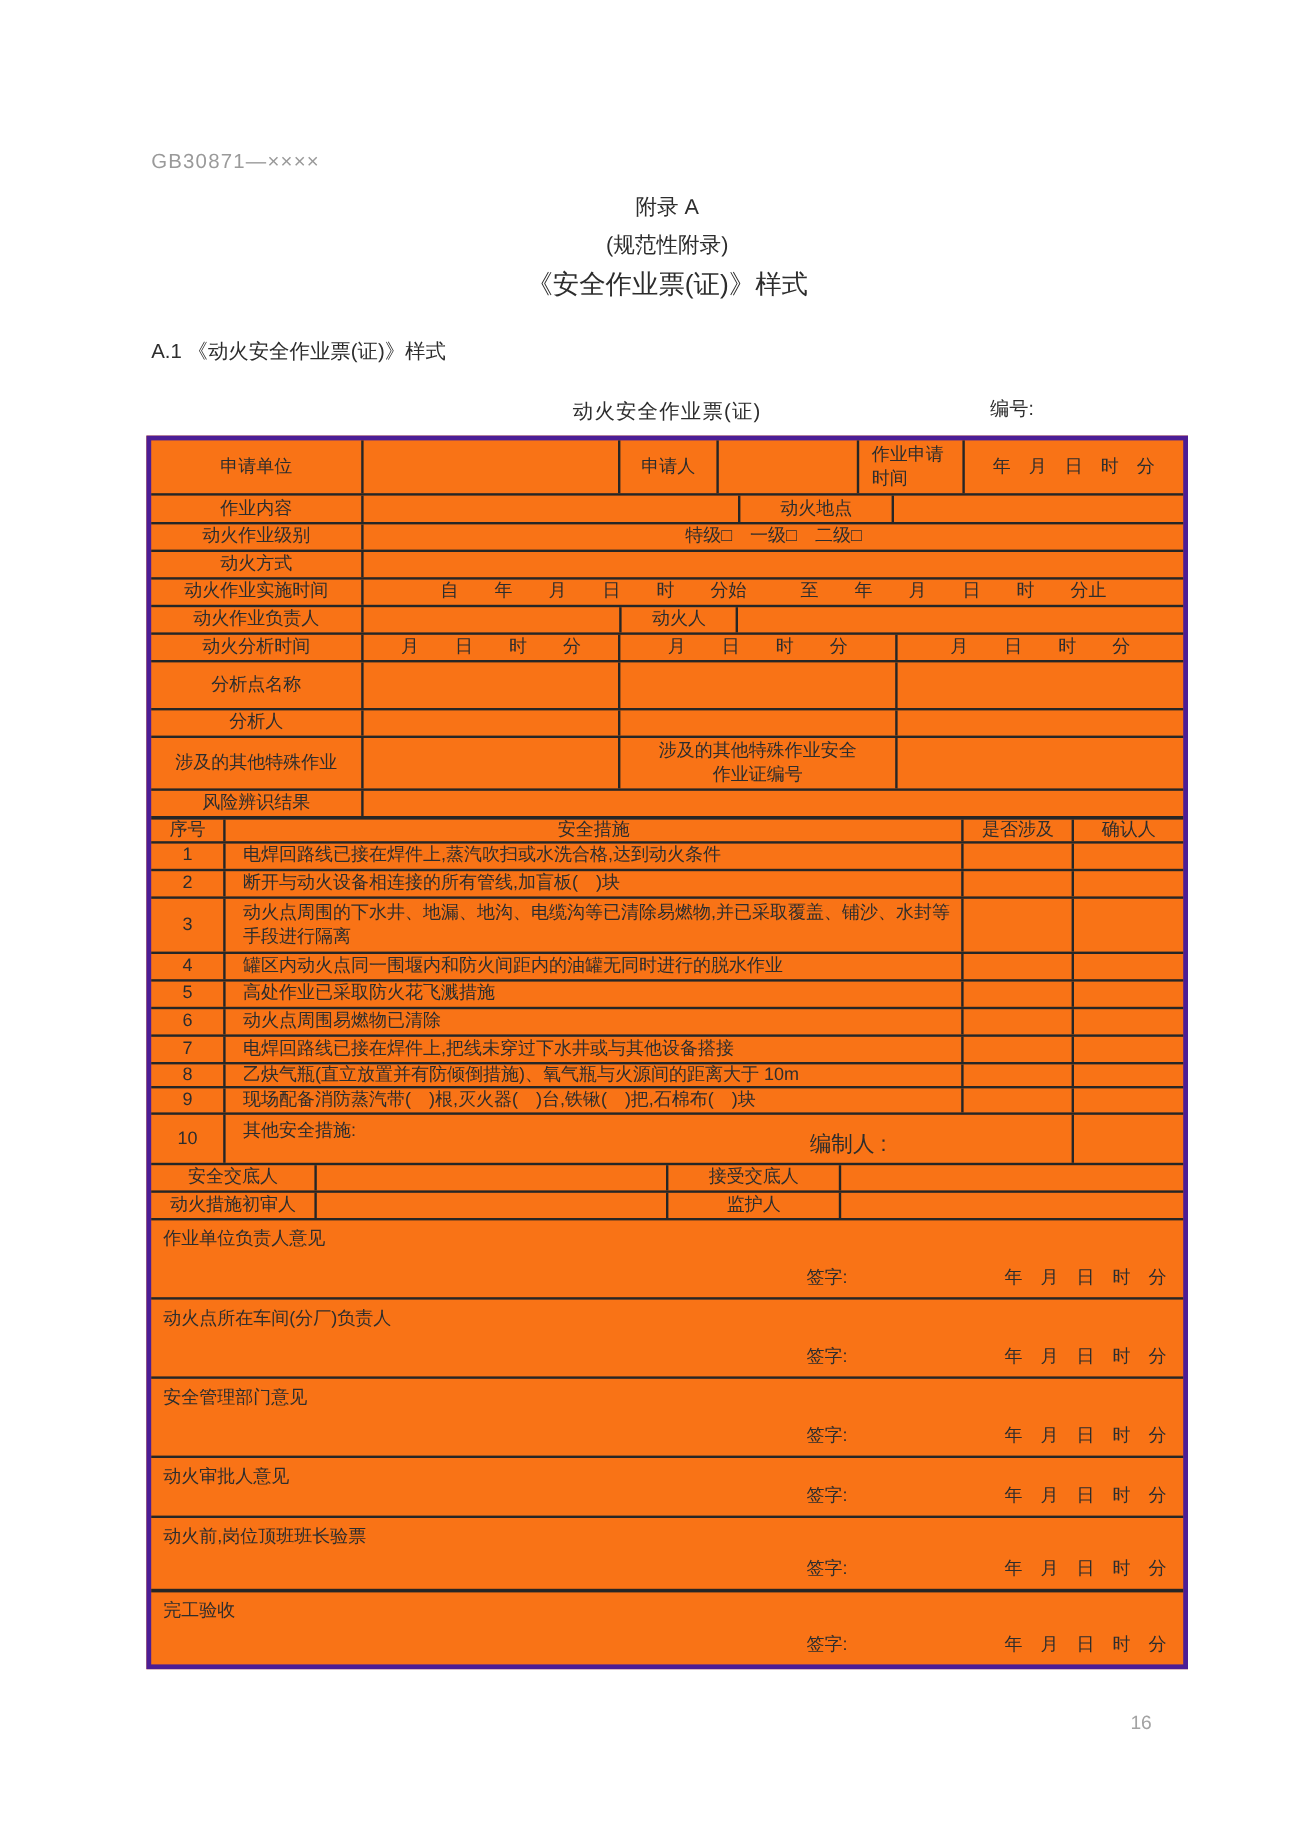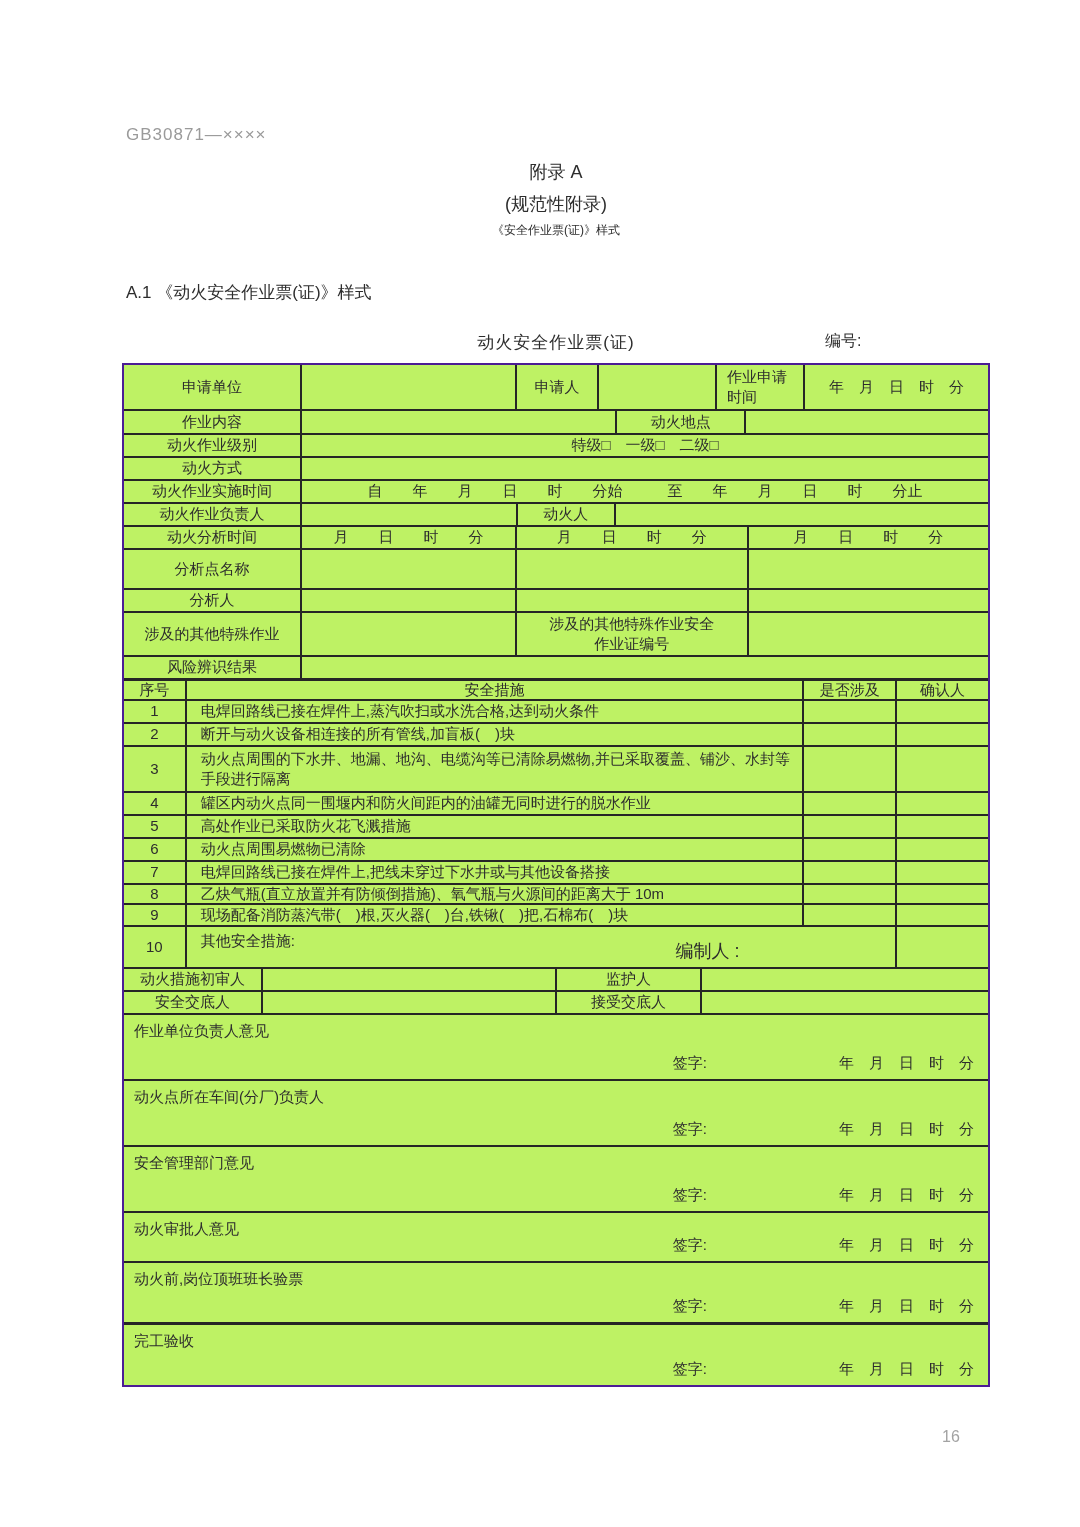--- a/index.html
+++ b/index.html
@@ -2,42 +2,42 @@
 <html><head>
 <meta charset="utf-8">
 <style>
   *{box-sizing:border-box;margin:0;padding:0}
   html,body{background:#ffffff}
   body{width:1080px;height:1527px;position:relative;font-family:"Liberation Sans",sans-serif;color:#2d2d2d}
   .abs{position:absolute}
   .gray{color:#9a9a9a}
   .center{text-align:center}
   
-  #tbl{position:absolute;left:122px;top:363px;width:868px;border:2px solid #4c1d95;display:flex;flex-direction:column;background:#bef264}
+  #tbl{position:absolute;left:122px;top:363px;width:868px;border:4px solid #4c1d95;display:flex;flex-direction:column;background:#f97316}
   .r{display:flex;border-bottom:2px solid #262626;flex-shrink:0}
   .r:last-child{border-bottom:none}
   .r.thick{border-bottom-width:3px}
   .c{border-right:2px solid #262626;display:flex;align-items:center;justify-content:center;
      padding:0 4px;font-size:15px;line-height:1.35;overflow:hidden;text-align:center}
   .c:last-child{border-right:none}
   .fill{flex:1}
   .lft{justify-content:flex-start;text-align:left;padding-left:14px}
   .wrapcell{padding:0 30px}
   .rel{position:relative}
   .oplabel{position:absolute;left:10px;top:6px;font-size:15px}
   .opsign{position:absolute;left:63.5%;bottom:6px;font-size:15px}
   .opdate{position:absolute;right:14px;bottom:6px;font-size:15px}
   .m10label{position:absolute;left:14px;top:4px;font-size:15px}
   .m10extra{position:absolute;left:69%;bottom:4px;font-size:18px}
   .applytime{justify-content:flex-start;text-align:left;padding:0 10px;line-height:1.35}
   
   .h-doc{left:126px;top:125px;font-size:17px;letter-spacing:1px}
   .h-app{left:122px;top:160px;width:868px;font-size:18px}
   .h-note{left:122px;top:192px;width:868px;font-size:18px}
-  .h-style{left:122px;top:222px;width:868px;font-size:12px}
+  .h-style{left:122px;top:222px;width:868px;font-size:22px}
   .h-sec{left:126px;top:281px;font-size:17px}
   .t-title{left:122px;top:331px;width:868px;font-size:17px;letter-spacing:1px}
   .t-no{position:absolute;left:81%;top:0;font-size:16px;letter-spacing:0}
   .pageno{left:942px;top:1428px;font-size:16px;color:#a3a3a3}
 </style>
 </head>
 <body>
 
 <div class="abs h-doc gray">GB30871—××××</div>
 <div class="abs h-app center">附录 A</div>
@@ -189,33 +189,33 @@
   <div class="r" style="height:42px">
     <div class="c" style="width:7.26%">10</div>
     <div class="c rel" style="width:82.2%">
       <span class="m10label">其他安全措施:</span>
       <span class="m10extra">编制人 :</span>
     </div>
     <div class="c fill"></div>
   </div>
 
   <div class="r" style="height:23px">
+    <div class="c" style="width:16.1%">安全交底人</div>
+    <div class="c" style="width:34%"></div>
+    <div class="c" style="width:16.8%">接受交底人</div>
+    <div class="c fill"></div>
+  </div>
+
+  <div class="r" style="height:23px">
     <div class="c" style="width:16.1%">动火措施初审人</div>
     <div class="c" style="width:34%"></div>
     <div class="c" style="width:16.8%">监护人</div>
     <div class="c fill"></div>
   </div>
 
-  <div class="r" style="height:23px">
-    <div class="c" style="width:16.1%">安全交底人</div>
-    <div class="c" style="width:34%"></div>
-    <div class="c" style="width:16.8%">接受交底人</div>
-    <div class="c fill"></div>
-  </div>
-
   <div class="r" style="height:66px">
     <div class="c fill rel">
       <span class="oplabel">作业单位负责人意见</span>
       <span class="opsign">签字:</span>
       <span class="opdate">年　月　日　时　分</span>
     </div>
   </div>
   <div class="r" style="height:66px">
     <div class="c fill rel">
       <span class="oplabel">动火点所在车间(分厂)负责人</span>

